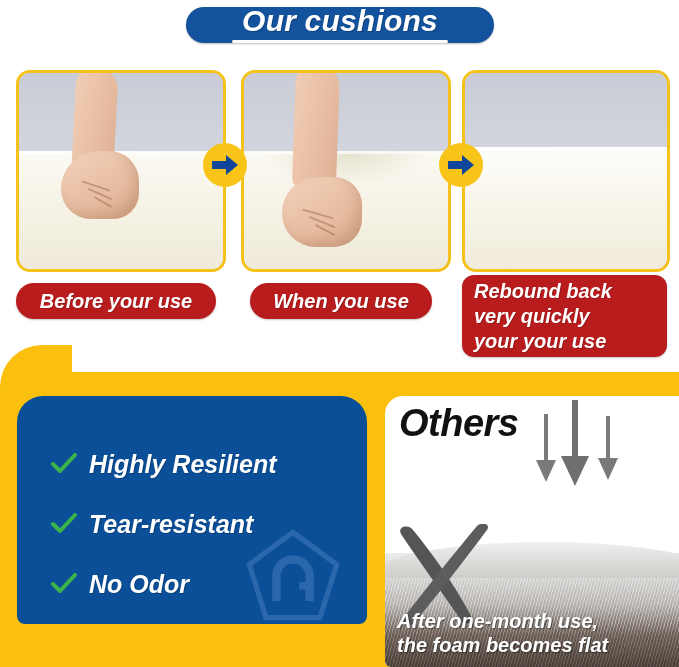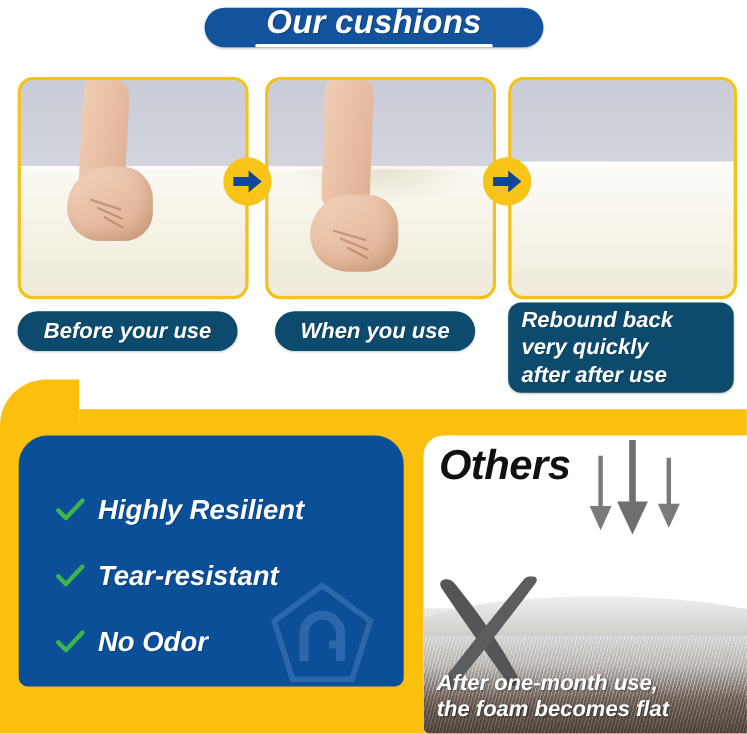--- a/index.html
+++ b/index.html
@@ -61,21 +61,21 @@
     position:absolute;width:44px;height:44px;border-radius:50%;
     background:#f8c417;display:flex;align-items:center;justify-content:center;
     z-index:6;
   }
   #arrow-badge-1{left:203px;top:143px;}
   #arrow-badge-2{left:439px;top:143px;}
   .arrow-badge svg{display:block;}
 
   
   .cap{
-    position:absolute;background:#0c4a6e;border-radius:20px;
+    position:absolute;background:#b91c1c;border-radius:20px;
     display:flex;align-items:center;justify-content:center;
     box-shadow:0 1px 2px rgba(0,0,0,.22);
   }
   .cap span{
     color:#fff;font-style:italic;font-weight:bold;font-size:20px;line-height:1;
     text-shadow:1px 1px 0 rgba(0,0,0,.16);white-space:nowrap;
   }
   #caption-1{left:16px;top:283px;width:200px;height:36px;}
   #caption-2{left:250px;top:283px;width:182px;height:36px;}
   #caption-3{
@@ -211,21 +211,21 @@
     <span>Before your use</span>
   </div>
 
   <div id="caption-2" class="cap">
     <span>When you use</span>
   </div>
 
   <div id="caption-3" class="cap">
     <span>Rebound back</span>
     <span>very  quickly</span>
-    <span>after after use</span>
+    <span>your your use</span>
   </div>
 
   <div id="yellow-band"></div>
   <div id="yellow-notch"></div>
 
   <div id="feature-panel">
 
     <svg id="watermark" viewBox="0 0 100 100">
       <polygon points="50,8 92,39 76,90 24,90 8,39" fill="none" stroke="#4b80bf" stroke-width="5"></polygon>
       <path d="M34 74 V50 a16 16 0 0 1 32 0 V74" fill="none" stroke="#4b80bf" stroke-width="8"></path>

